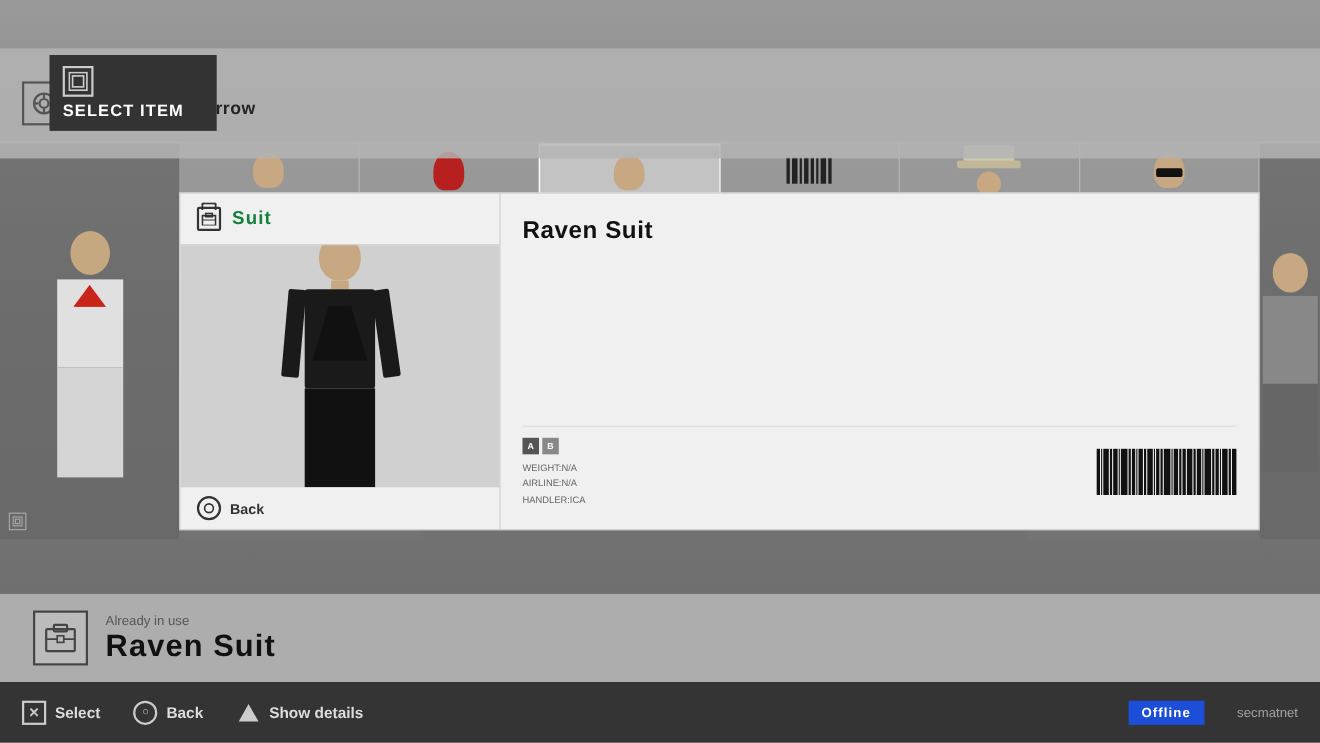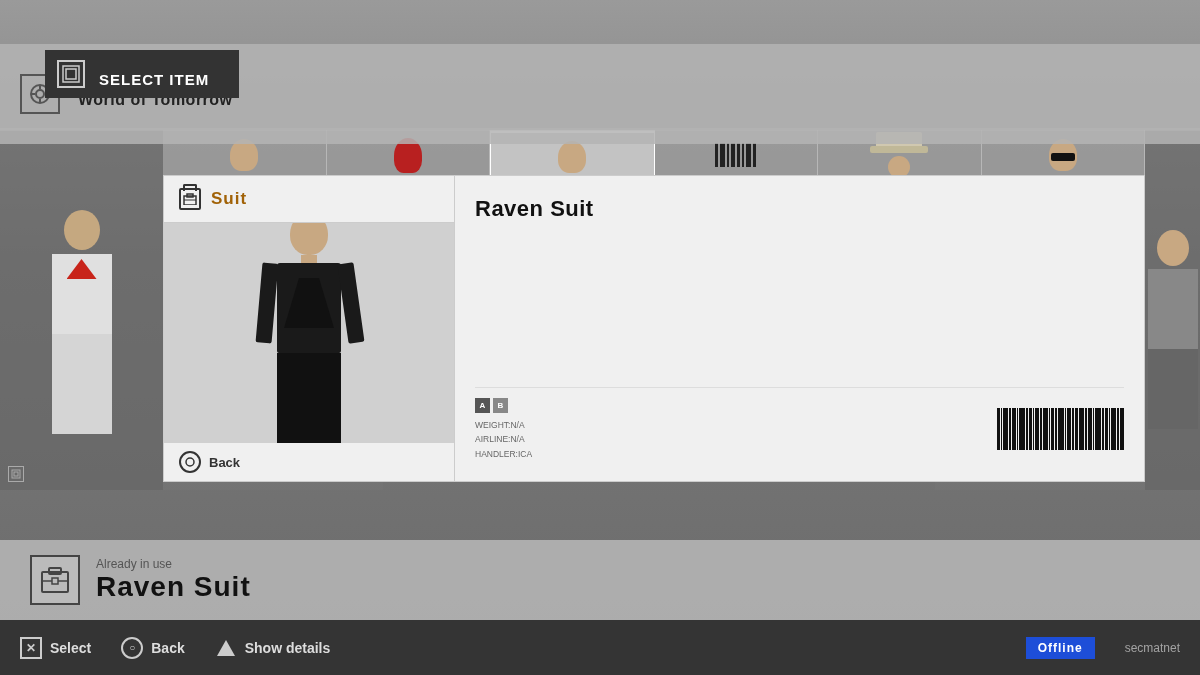--- a/index.html
+++ b/index.html
@@ -63,23 +63,24 @@
     }
 
     
     .select-item-bar {
       position: absolute;
       top: 50px;
       left: 45px;
       background: #333;
       padding: 10px 30px 10px 12px;
       display: flex;
-      align-items: flex-end;
-      gap: 14px;
+      align-items: flex-start;
+      gap: 4px;
       z-index: 11;
+      flex-direction: column;
     }
 
     .select-item-bar .bar-icon {
       width: 28px;
       height: 28px;
       border: 2px solid #ccc;
       display: flex;
       align-items: center;
       justify-content: center;
     }
@@ -689,21 +690,21 @@
     <div class="modal-left-panel">
 
       <div class="left-panel-header">
         <div class="suitcase-icon">
           <svg width="14" height="12" viewBox="0 0 14 12" fill="#333">
             <rect x="1" y="3" width="12" height="9" stroke="#333" stroke-width="1.5" fill="none"></rect>
             <rect x="4" y="1" width="6" height="3" stroke="#333" stroke-width="1.5" fill="none"></rect>
             <line x1="1" y1="7" x2="13" y2="7" stroke="#333" stroke-width="1"></line>
           </svg>
         </div>
-        <span style="font-size:17px; font-weight:bold; color:#a16207; letter-spacing:1px;">Suit</span>
+        <span style="font-size:17px; font-weight:bold; color:#15803d; letter-spacing:1px;">Suit</span>
       </div>
 
       <div class="char-render">
         <div class="css-char">
           <div class="css-head"></div>
           <div class="css-neck"></div>
           <div style="position:relative; display:flex; align-items:flex-start;">
             <div class="css-arm-l"></div>
             <div class="css-torso"></div>
             <div class="css-arm-r"></div>

